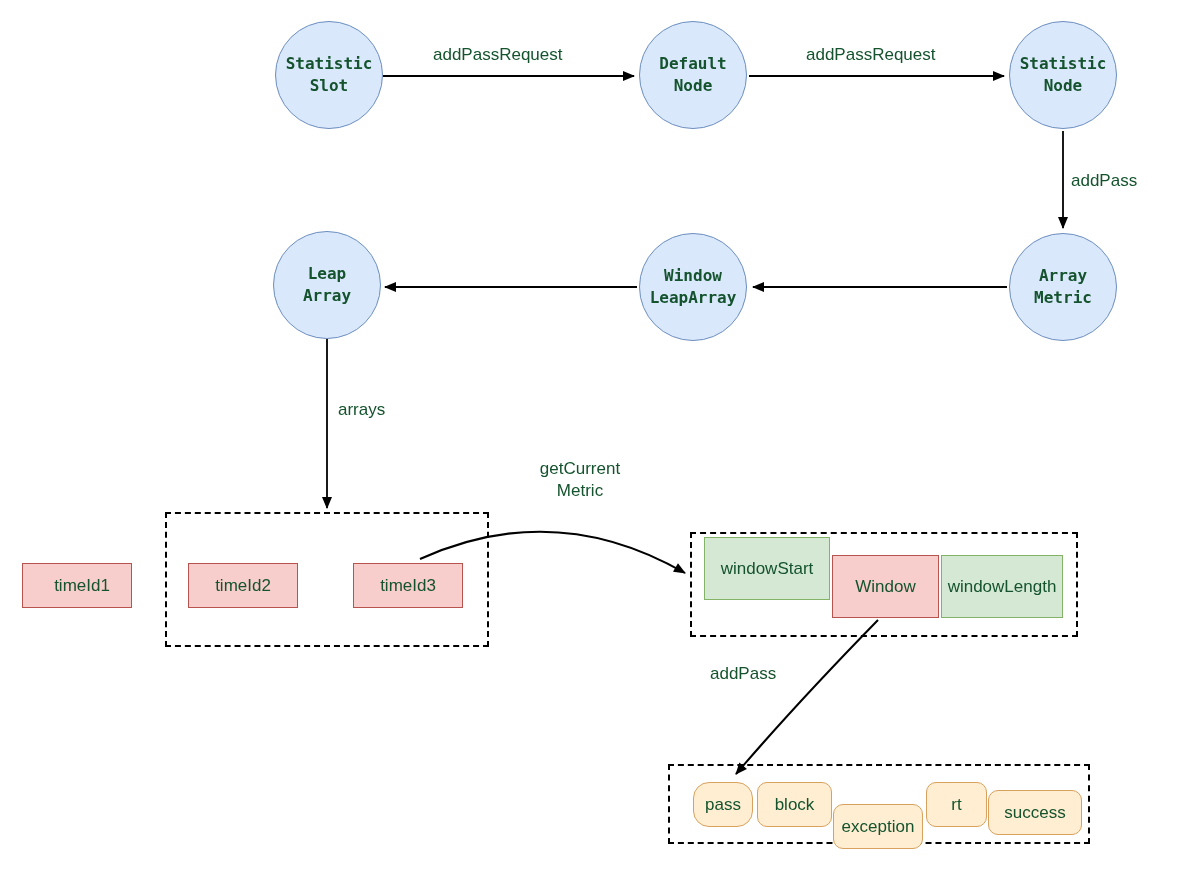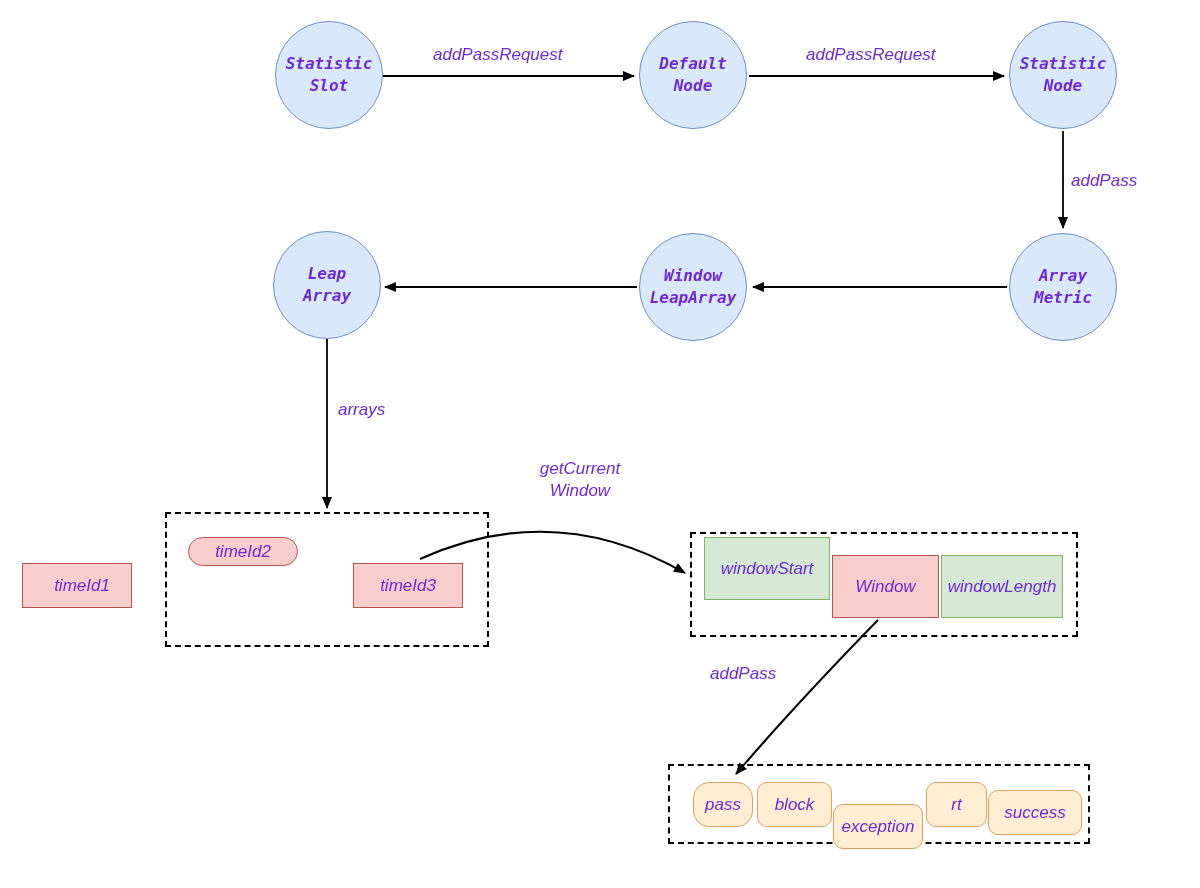--- a/index.html
+++ b/index.html
@@ -2,23 +2,22 @@
 <html><head>
 <meta charset="utf-8">
 <style>
   html, body { margin: 0; padding: 0; background: #ffffff; }
   .canvas {
     position: relative;
     width: 1200px;
     height: 888px;
     background: #ffffff;
     font-family: "Liberation Sans", sans-serif;
-    color: #6d28d9;
+    color: #14532d;
     overflow: hidden;
-    font-style: italic;
   }
   svg.edges {
     position: absolute;
     left: 0; top: 0;
     width: 1200px; height: 888px;
   }
   .node {
     position: absolute;
     width: 108px; height: 108px;
     border-radius: 50%;
@@ -93,27 +92,27 @@
   <div class="node" style="left:639px; top:233px;">Window
 LeapArray</div>
   <div class="node" style="left:273px; top:231px;">Leap
 Array</div>
 
   <div class="edge-label centered" style="left:433px; top:44px;">addPassRequest</div>
   <div class="edge-label centered" style="left:806px; top:44px;">addPassRequest</div>
   <div class="edge-label" style="left:1071px; top:170px;">addPass</div>
   <div class="edge-label" style="left:338px; top:399px;">arrays</div>
   <div class="edge-label centered" style="left:518px; top:458px;">getCurrent
-Window</div>
+Metric</div>
   <div class="edge-label" style="left:710px; top:663px;">addPass</div>
 
   <div class="cell red" style="left:22px; top:563px; width:110px; height:45px;padding-left:10px;">timeId1</div>
 
   <div class="dashed-box" style="left:165px; top:512px; width:324px; height:135px;"></div>
-  <div class="cell red" style="left:188px; top:537px; width:110px; height:29px;border-radius:17px;">timeId2</div>
+  <div class="cell red" style="left:188px; top:563px; width:110px; height:45px;">timeId2</div>
   <div class="cell red" style="left:353px; top:563px; width:110px; height:45px;">timeId3</div>
 
   <div class="dashed-box" style="left:690px; top:532px; width:388px; height:105px;"></div>
   <div class="cell green" style="left:704px; top:537px; width:126px; height:63px;">windowStart</div>
   <div class="cell red" style="left:832px; top:555px; width:107px; height:63px;">Window</div>
   <div class="cell green" style="left:941px; top:555px; width:122px; height:63px;">windowLength</div>
 
   <div class="dashed-box" style="left:668px; top:764px; width:422px; height:80px;"></div>
   <div class="cell yellow" style="left:693px; top:782px; width:60px; height:45px;border-radius:16px;">pass</div>
   <div class="cell yellow" style="left:757px; top:782px; width:75px; height:45px;">block</div>

